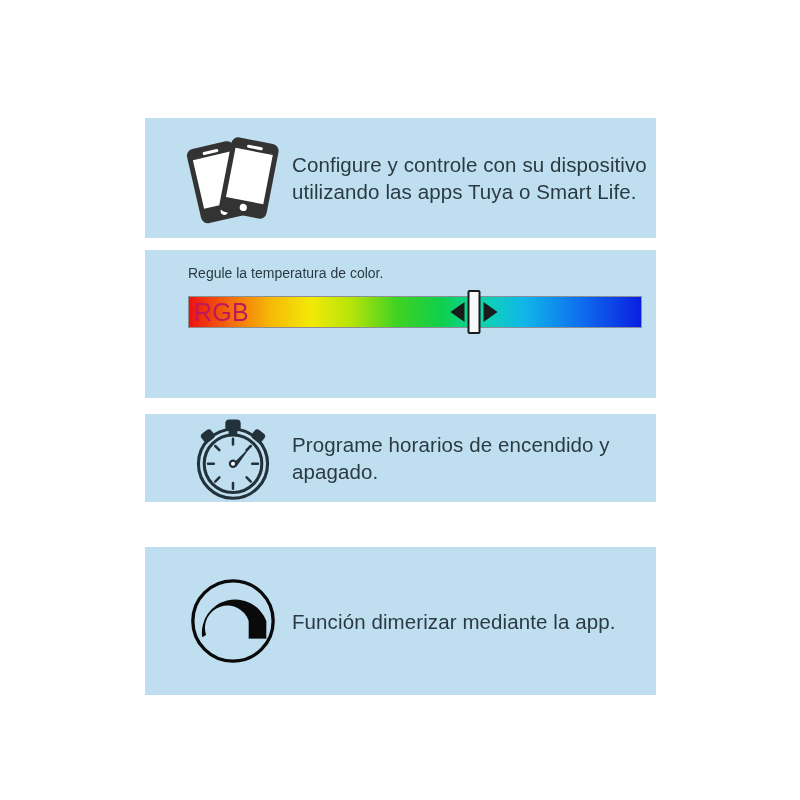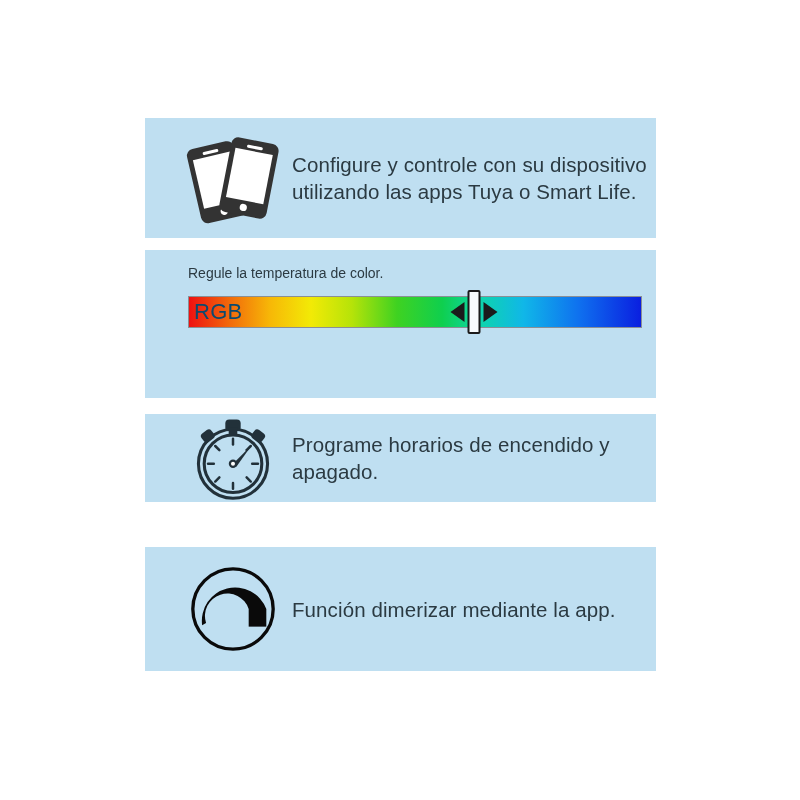--- a/index.html
+++ b/index.html
@@ -26,21 +26,21 @@
     width: 511px;
     background: #bfdff1;
     box-sizing: border-box;
     padding-left: 29px;
   }
 
   
   #panel-apps   { top: 118px; height: 120px; }
   #panel-color  { top: 250px; height: 148px; }
   #panel-timer  { top: 414px; height: 88px; }
-  #panel-dimmer { top: 547px; height: 124px; }
+  #panel-dimmer { top: 547px; height: 148px; }
 
   .row {
     display: flex;
     align-items: center;
     height: 100%;
   }
   .icon-cell {
     flex: 0 0 118px;
     display: flex;
     align-items: center;
@@ -108,22 +108,22 @@
       #dde4da 78%,
       #dfeef4 92%,
       #e3f2f8 100%);
   }
   .bar-label {
     position: absolute;
     left: 6px;
     top: 0;
     height: 40px;
     line-height: 32px;
-    font-size: 22px;
-    color: #0c4a6e;
+    font-size: 25px;
+    color: #be185d;
     letter-spacing: 0.3px;
   }
   .slider-control {
     position: absolute;
     top: -6px;
     height: 44px;
     display: flex;
     align-items: center;
     transform: translateX(-50%);
   }

